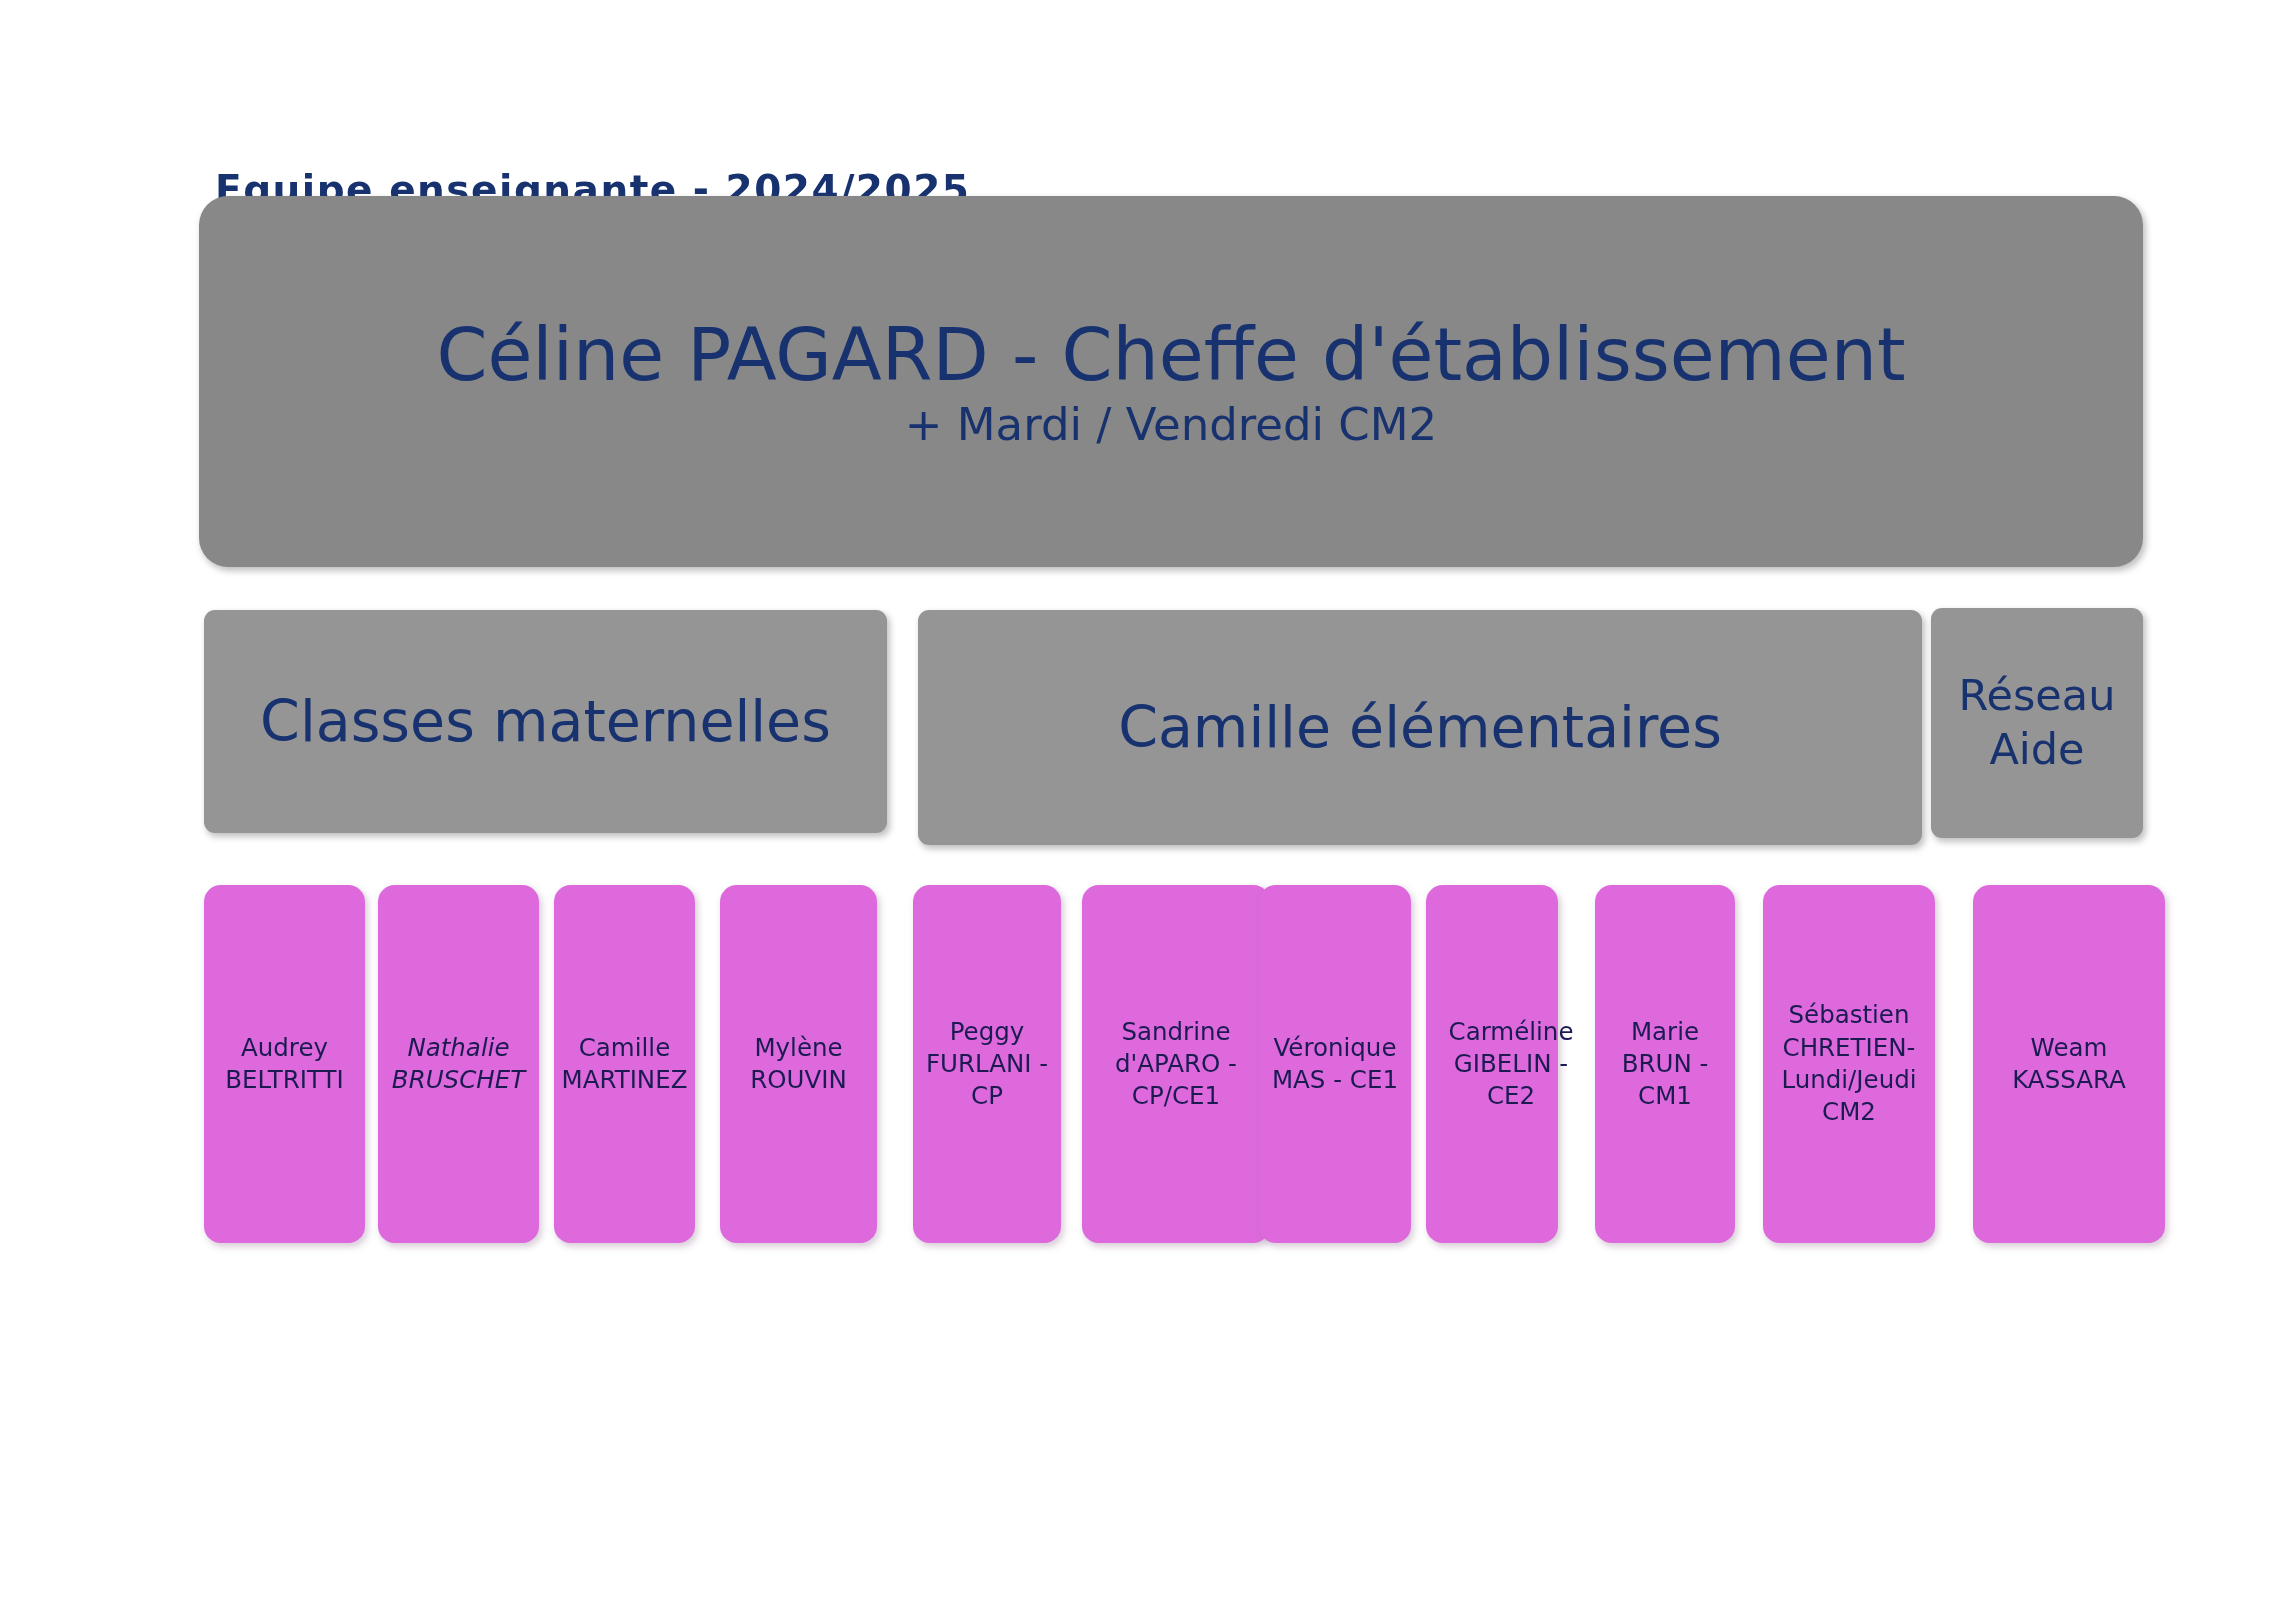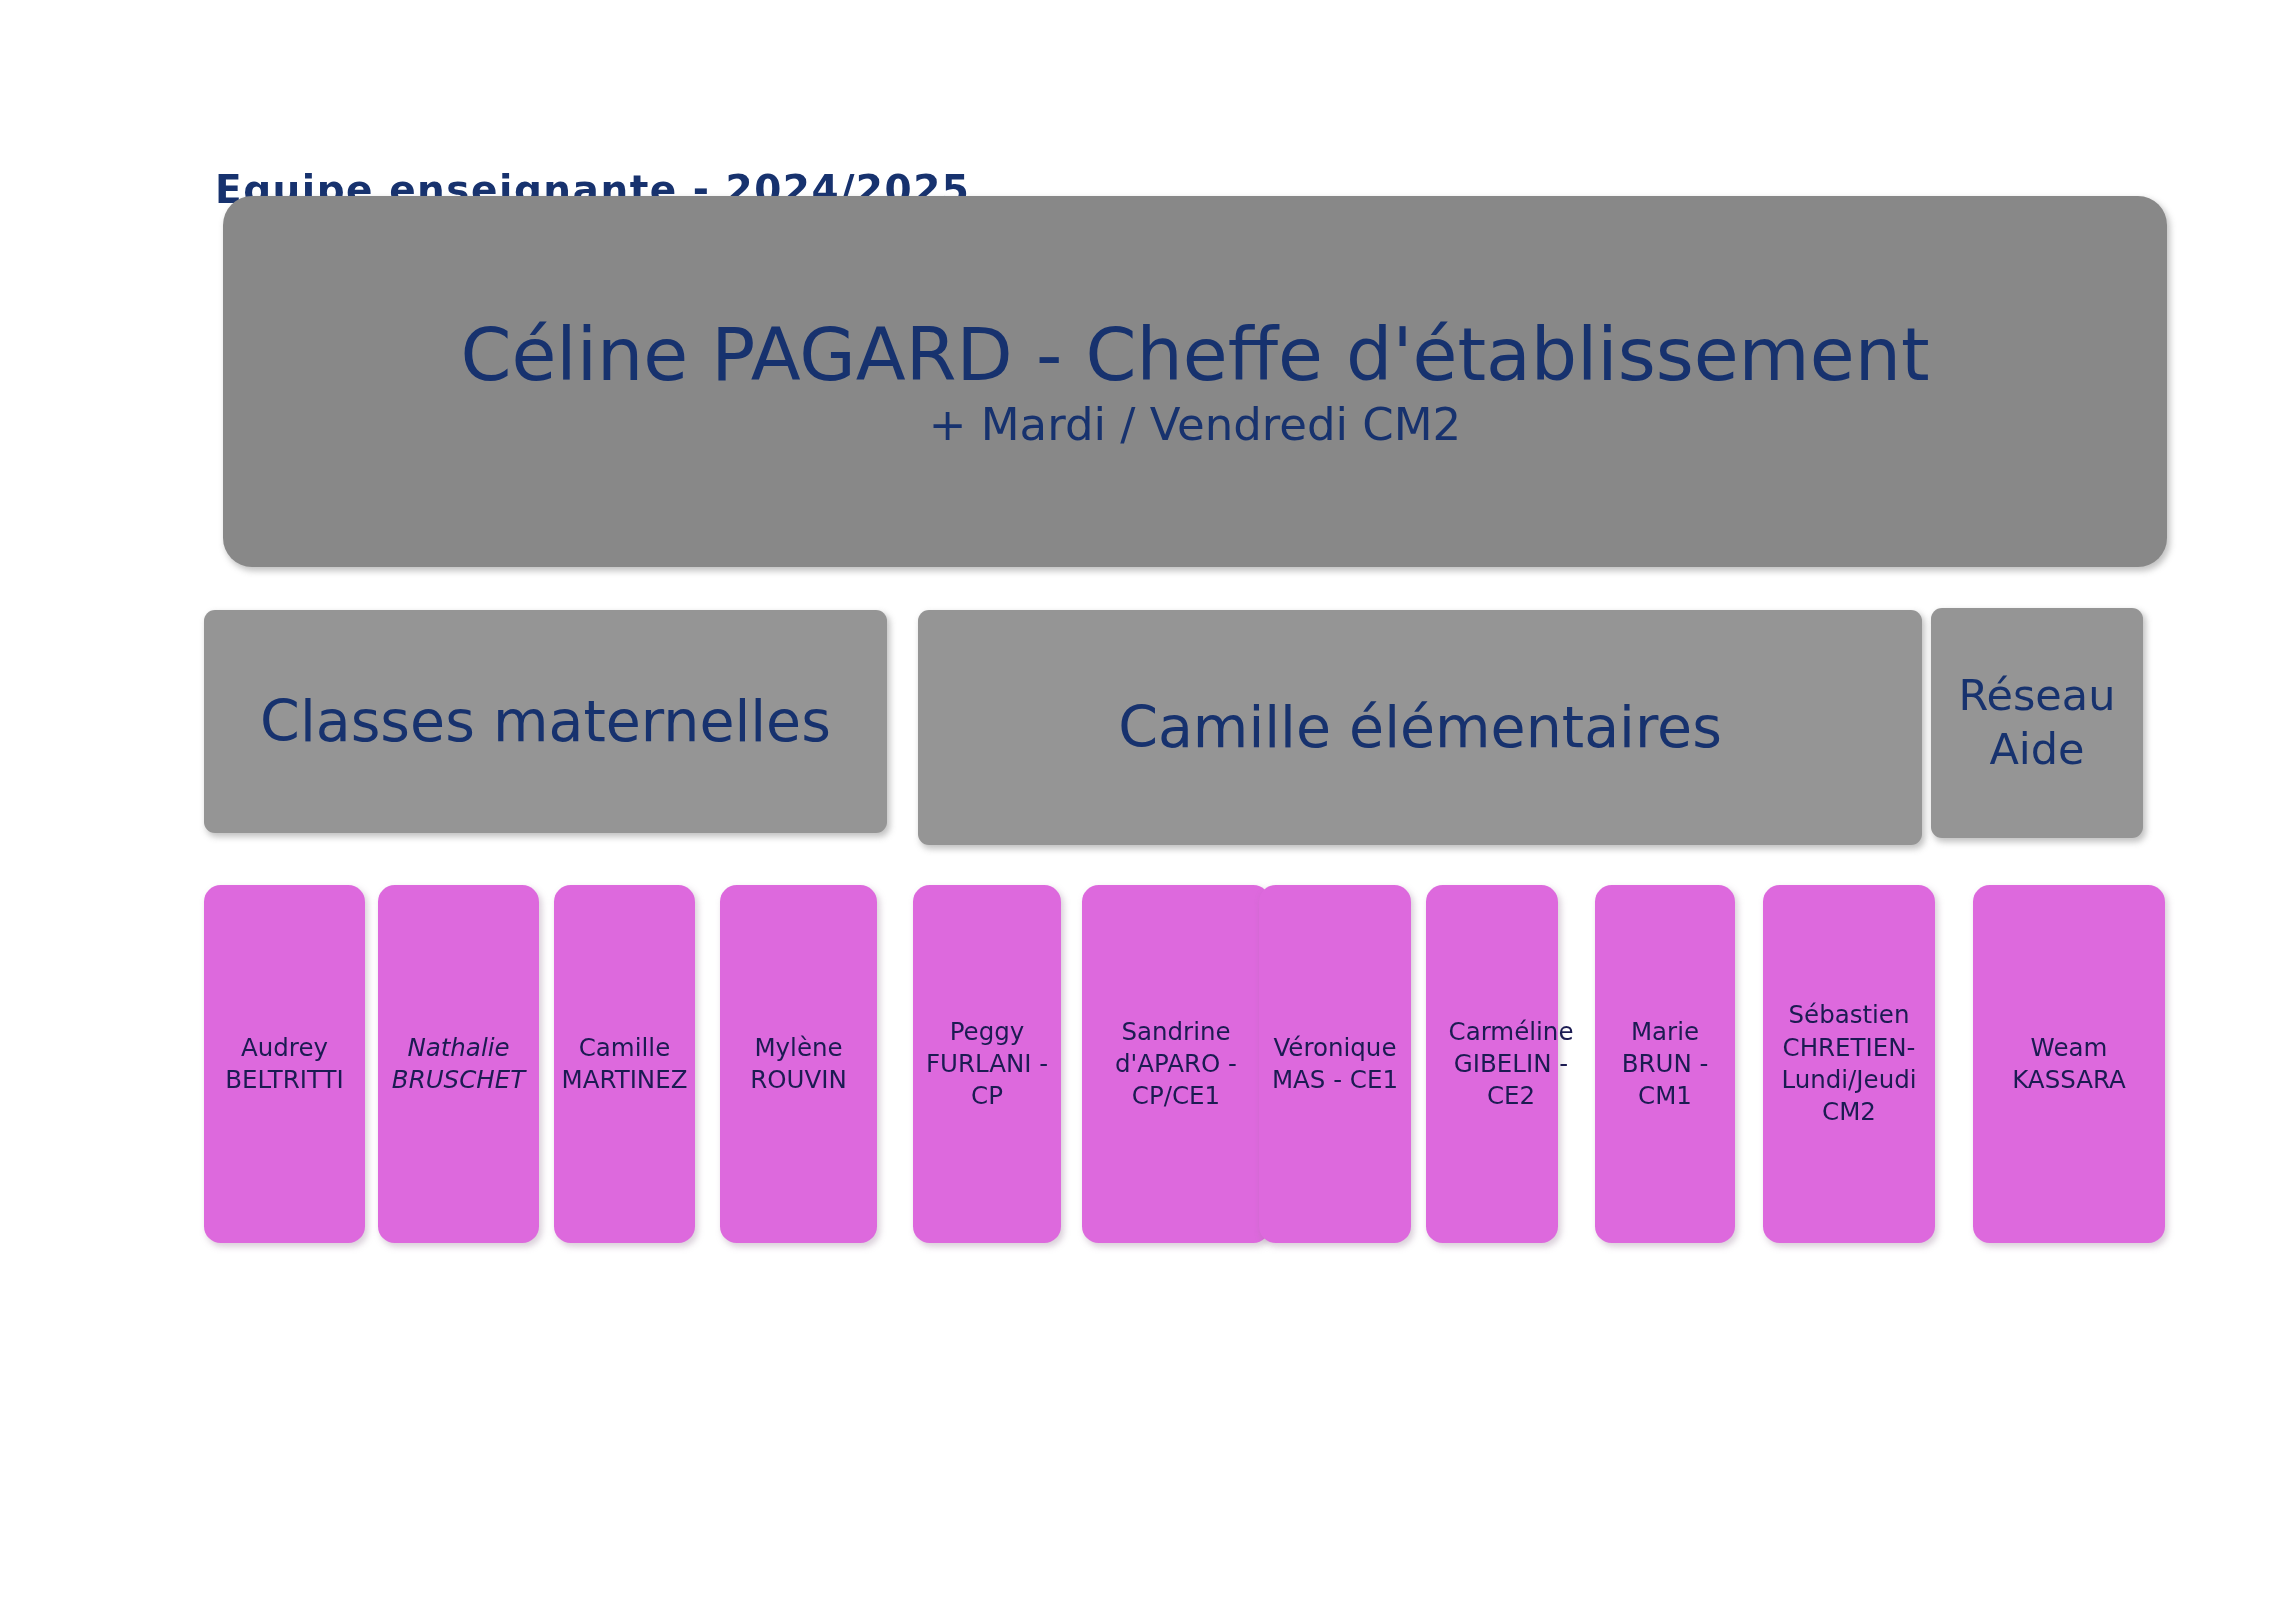--- a/index.html
+++ b/index.html
@@ -46,21 +46,20 @@
 
   
   #chief-box {
     left: 199px;
     top: 196px;
     width: 1944px;
     height: 371px;
     background: #888888;
     border-radius: 29px;
     flex-direction: column;
-    margin-left: 24px;
   }
   #chief-text-wrap {
     display: block;
     padding: 0 39px;
     line-height: 1.18;
   }
   .chief-main {
     font-family: "DejaVu Sans", sans-serif;
     font-size: 73px;
     font-weight: normal;

